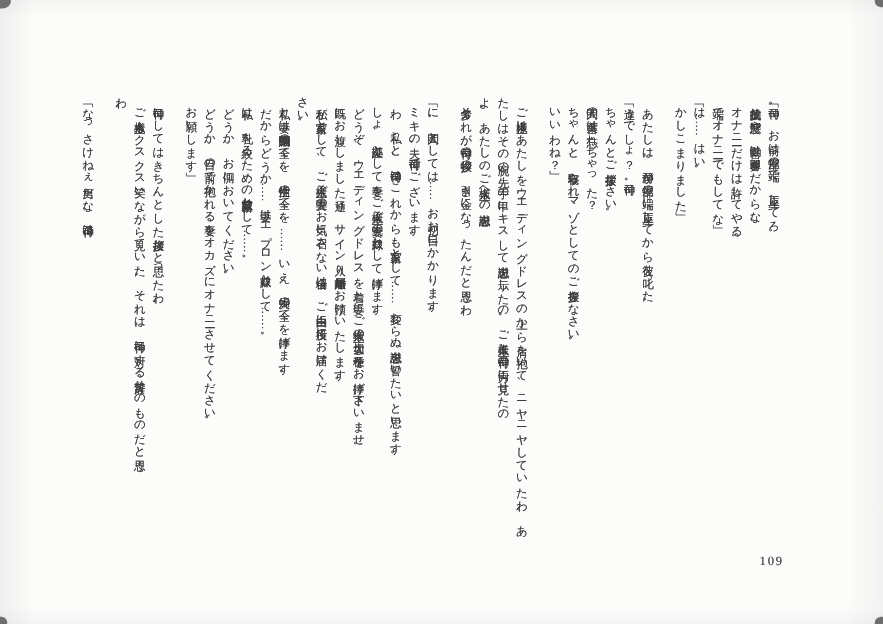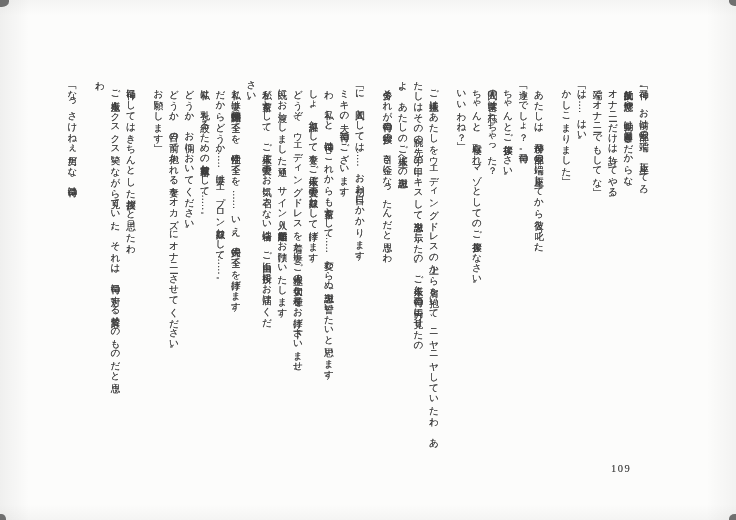--- a/index.html
+++ b/index.html
@@ -42,21 +42,21 @@
   }
   .line.indent {
     text-indent: 0.9em;
   }
   
   .line.gap {
     margin-block-start: 12px;
   }
   .page-number {
     position: absolute;
-    left: 611px;
+    left: 633px;
     top: 463px;
     font-size: 10.5px;
     letter-spacing: 1.5px;
     color: #474747;
     text-shadow: 0 0 0.5px rgba(70,70,70,0.6);
   }
   
   .corner {
     position: absolute;
     background: #4c4c4c;

